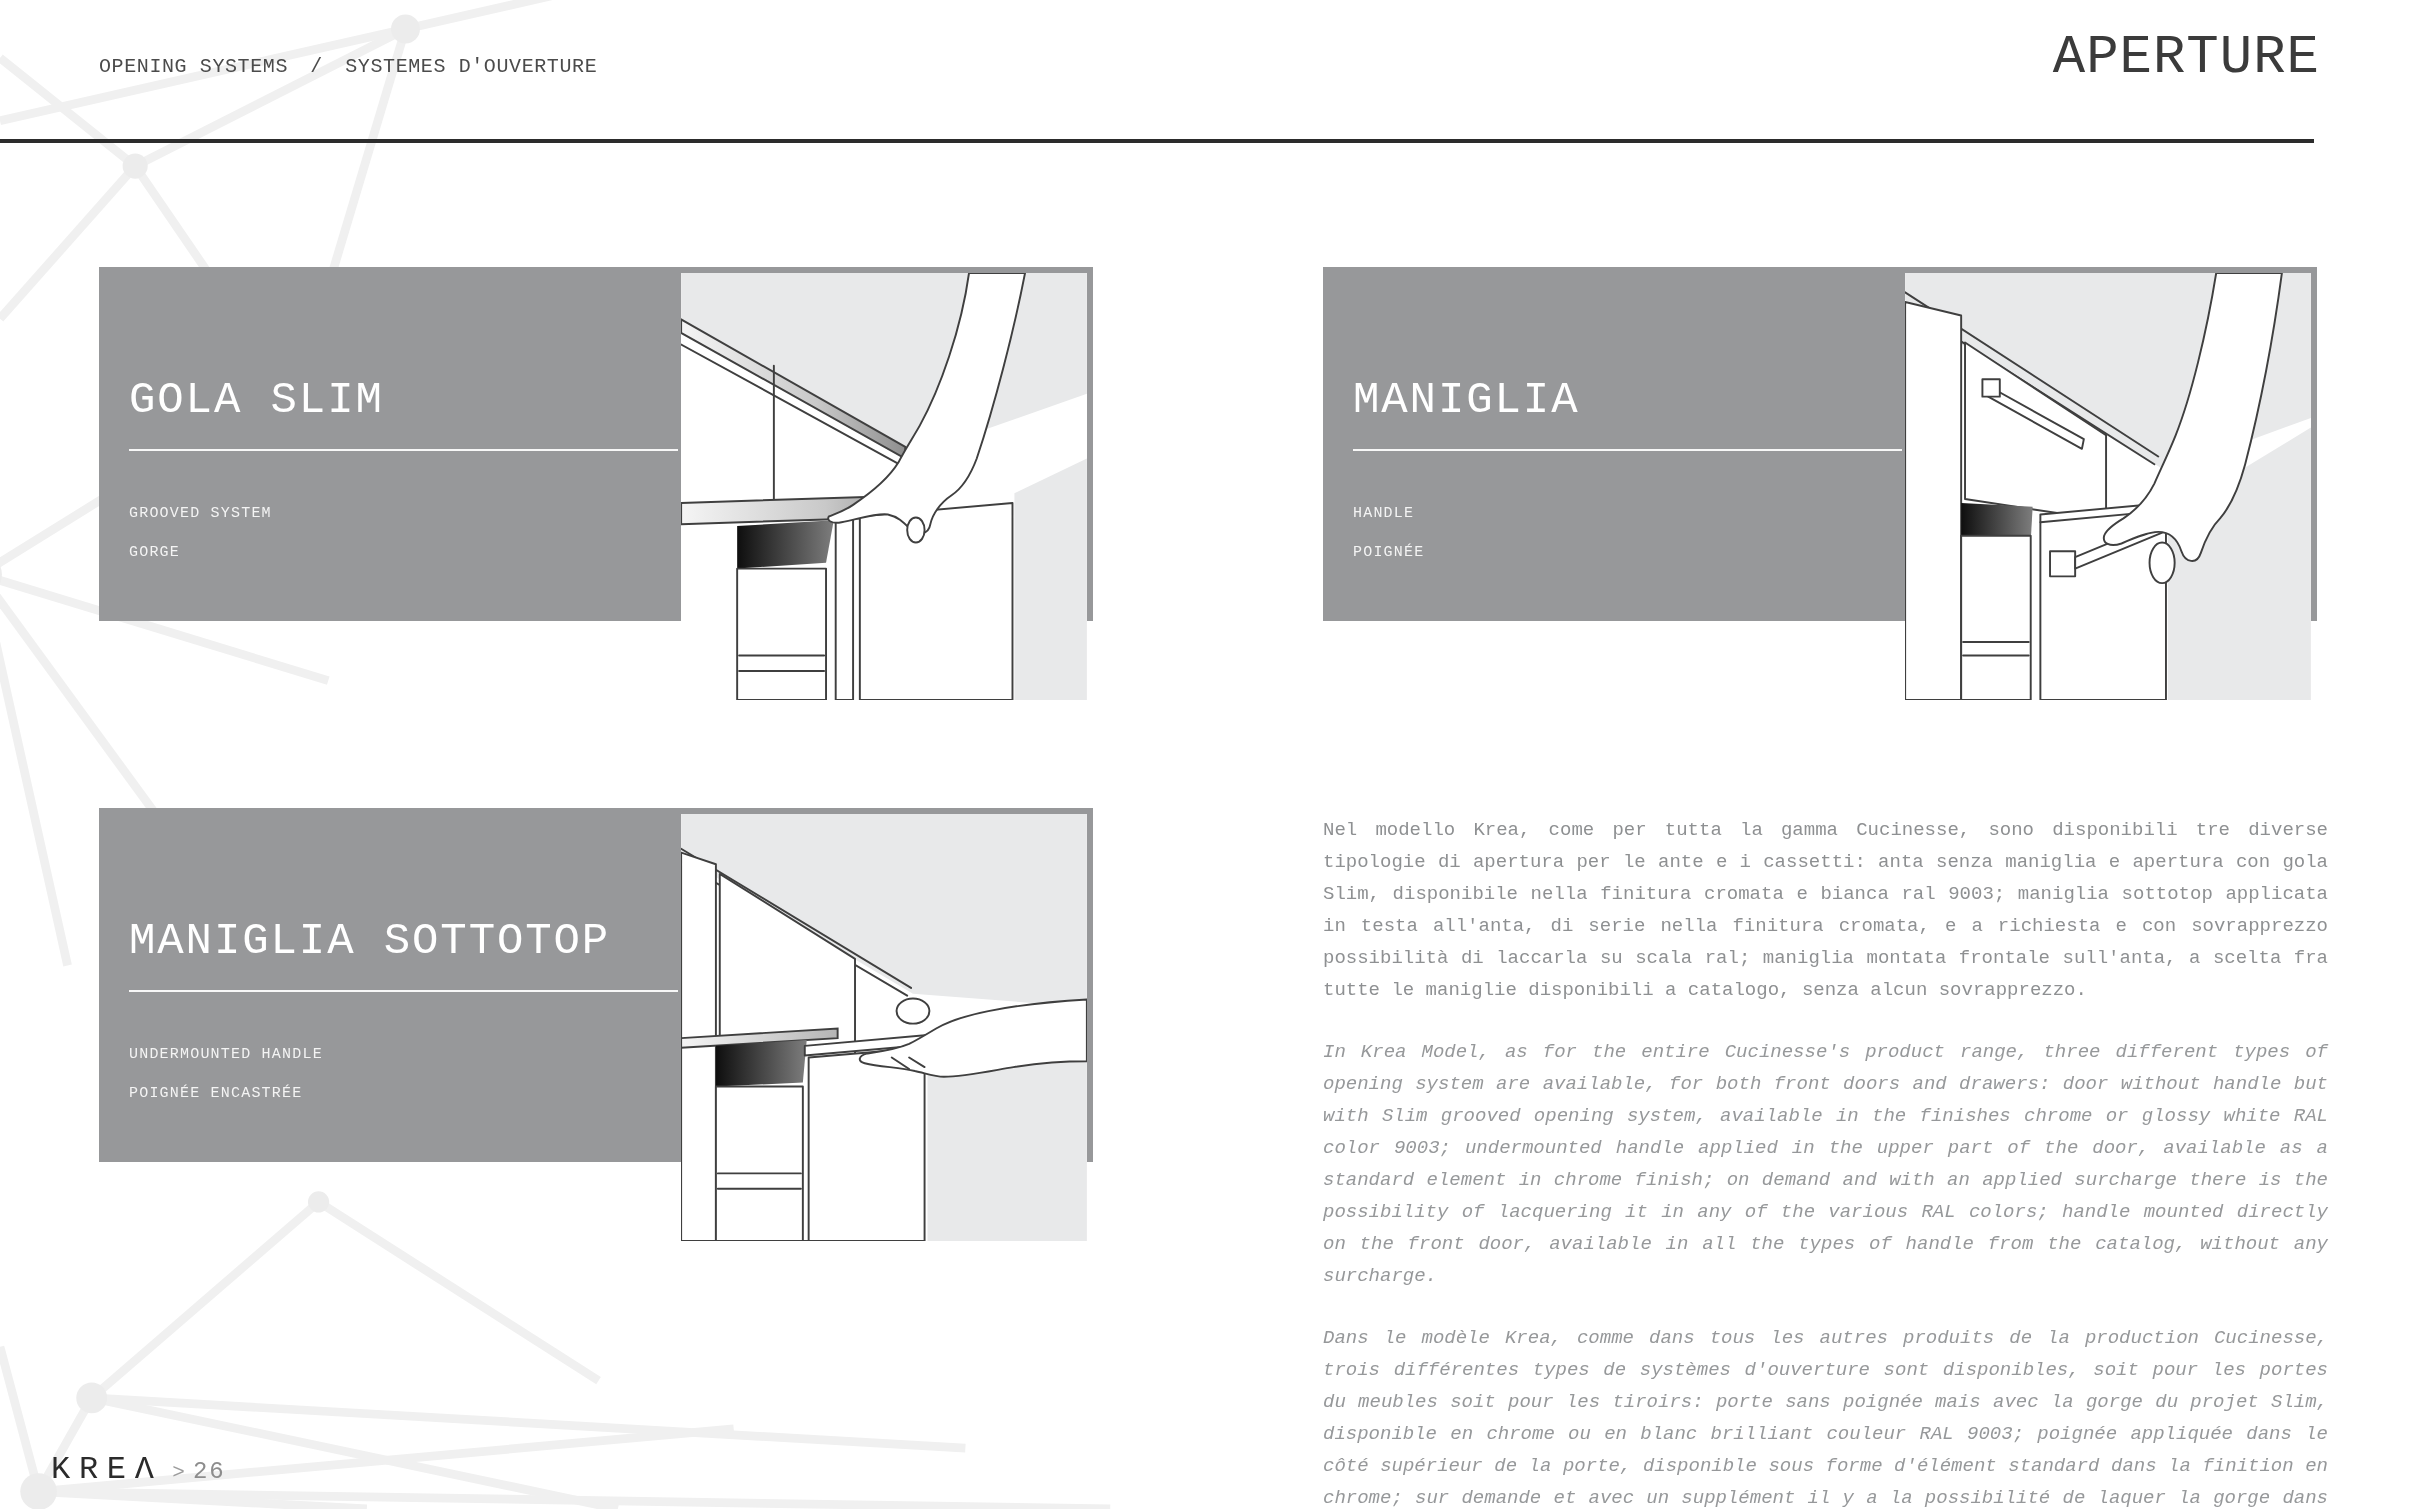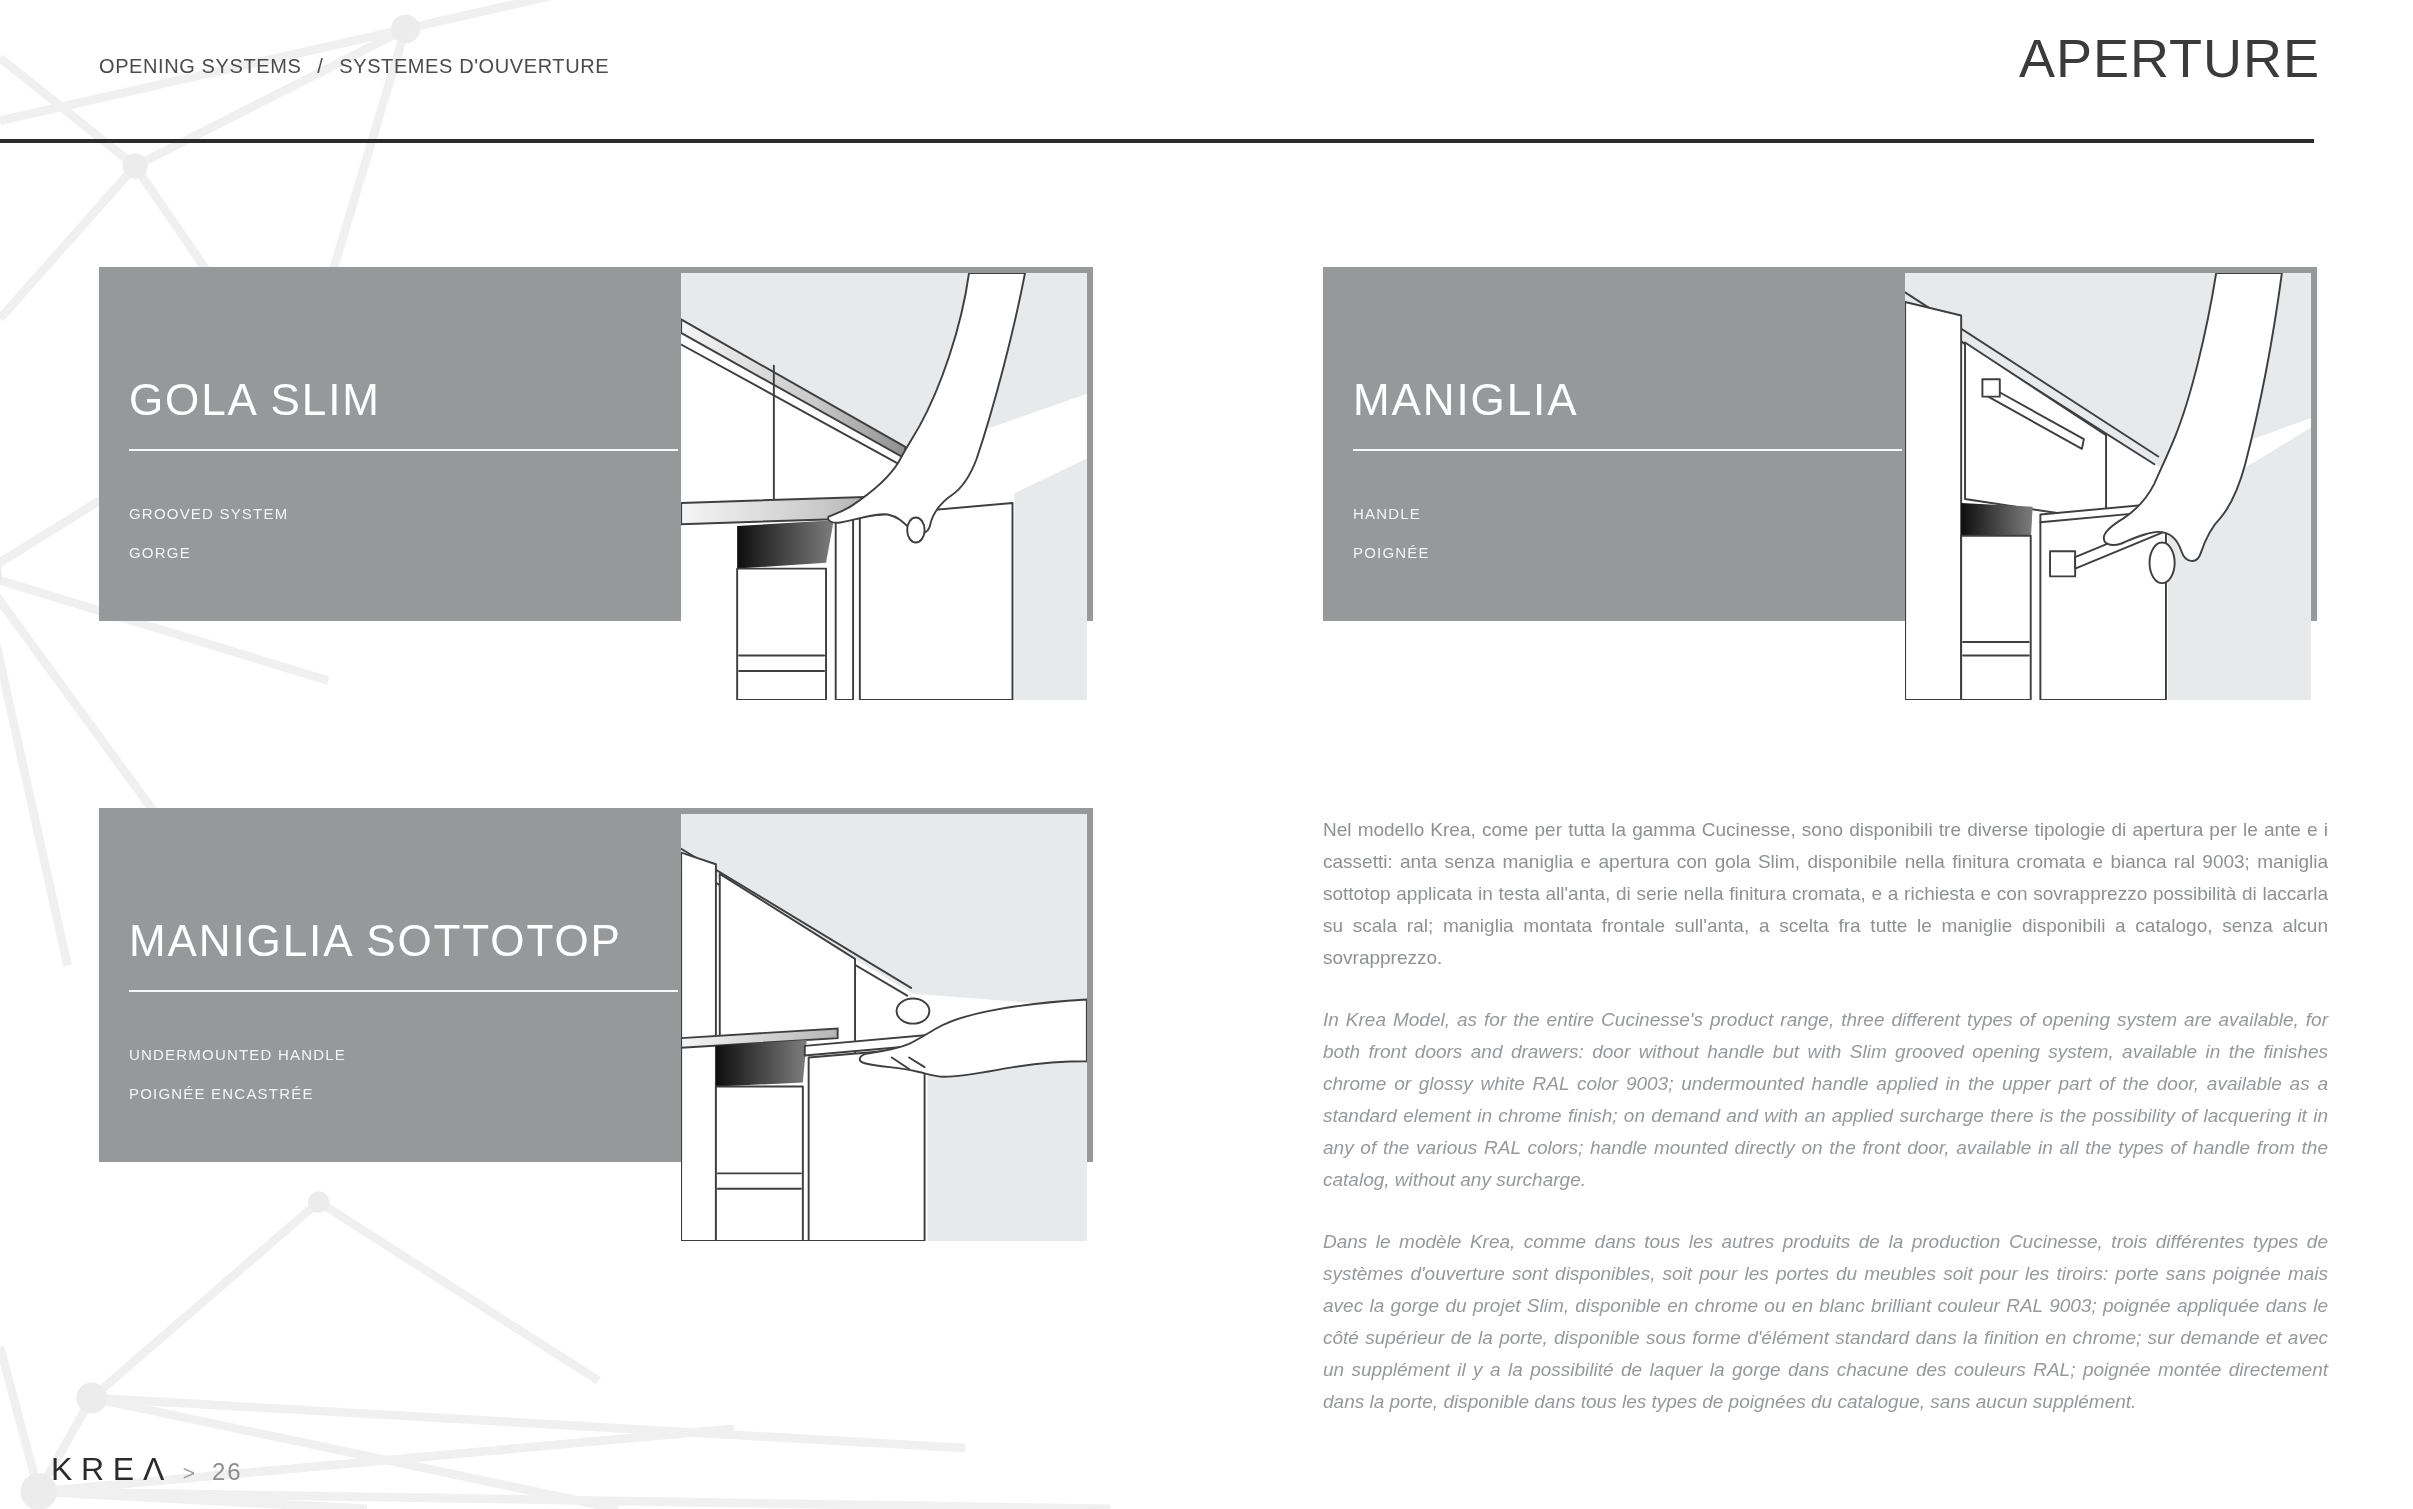--- a/index.html
+++ b/index.html
@@ -2,21 +2,21 @@
 <html><head>
 <meta charset="utf-8">
 <style>
   * { margin:0; padding:0; box-sizing:border-box; }
   html,body { background:#ffffff; }
   #page {
     position:relative;
     width:2414px; height:1509px;
     background:#ffffff;
     overflow:hidden;
-    font-family:Liberation Sans, sans-serif;
+    font-family:Liberation Mono, monospace;
     border-radius:32px;
   }
   
   #pattern-layer {
     position:absolute; left:0; top:0; z-index:0;
     pointer-events:none;
   }
 
   
   .breadcrumb {
@@ -82,21 +82,21 @@
   
   .footer {
     position:absolute; left:51px; top:1430px; z-index:2;
     display:flex; align-items:baseline;
   }
   .logo {
     font-size:32px; letter-spacing:8.7px; color:#2b2b2b;
     font-weight:300; white-space:nowrap;margin-top:21px;
   }
   .page-marker { font-size:21px; color:#9c9c9c; margin-left:9.7px; }
-  .page-number { font-size:24px; color:#8d8d8d; margin-left:17px; letter-spacing:1.9px; }
+  .page-number { font-size:24px; color:#8d8d8d; margin-left:8px; letter-spacing:1.9px; }
 
   
   .la-line { stroke:#3f3f3f; stroke-width:2; fill:none; stroke-linejoin:round; stroke-linecap:round; }
   .la-white { fill:#ffffff; stroke:#3f3f3f; stroke-width:2; stroke-linejoin:round; }
   .la-wall  { fill:#e8e9ea; stroke:none; }
 </style>
 </head>
 <body>
 
 <div id="page">

